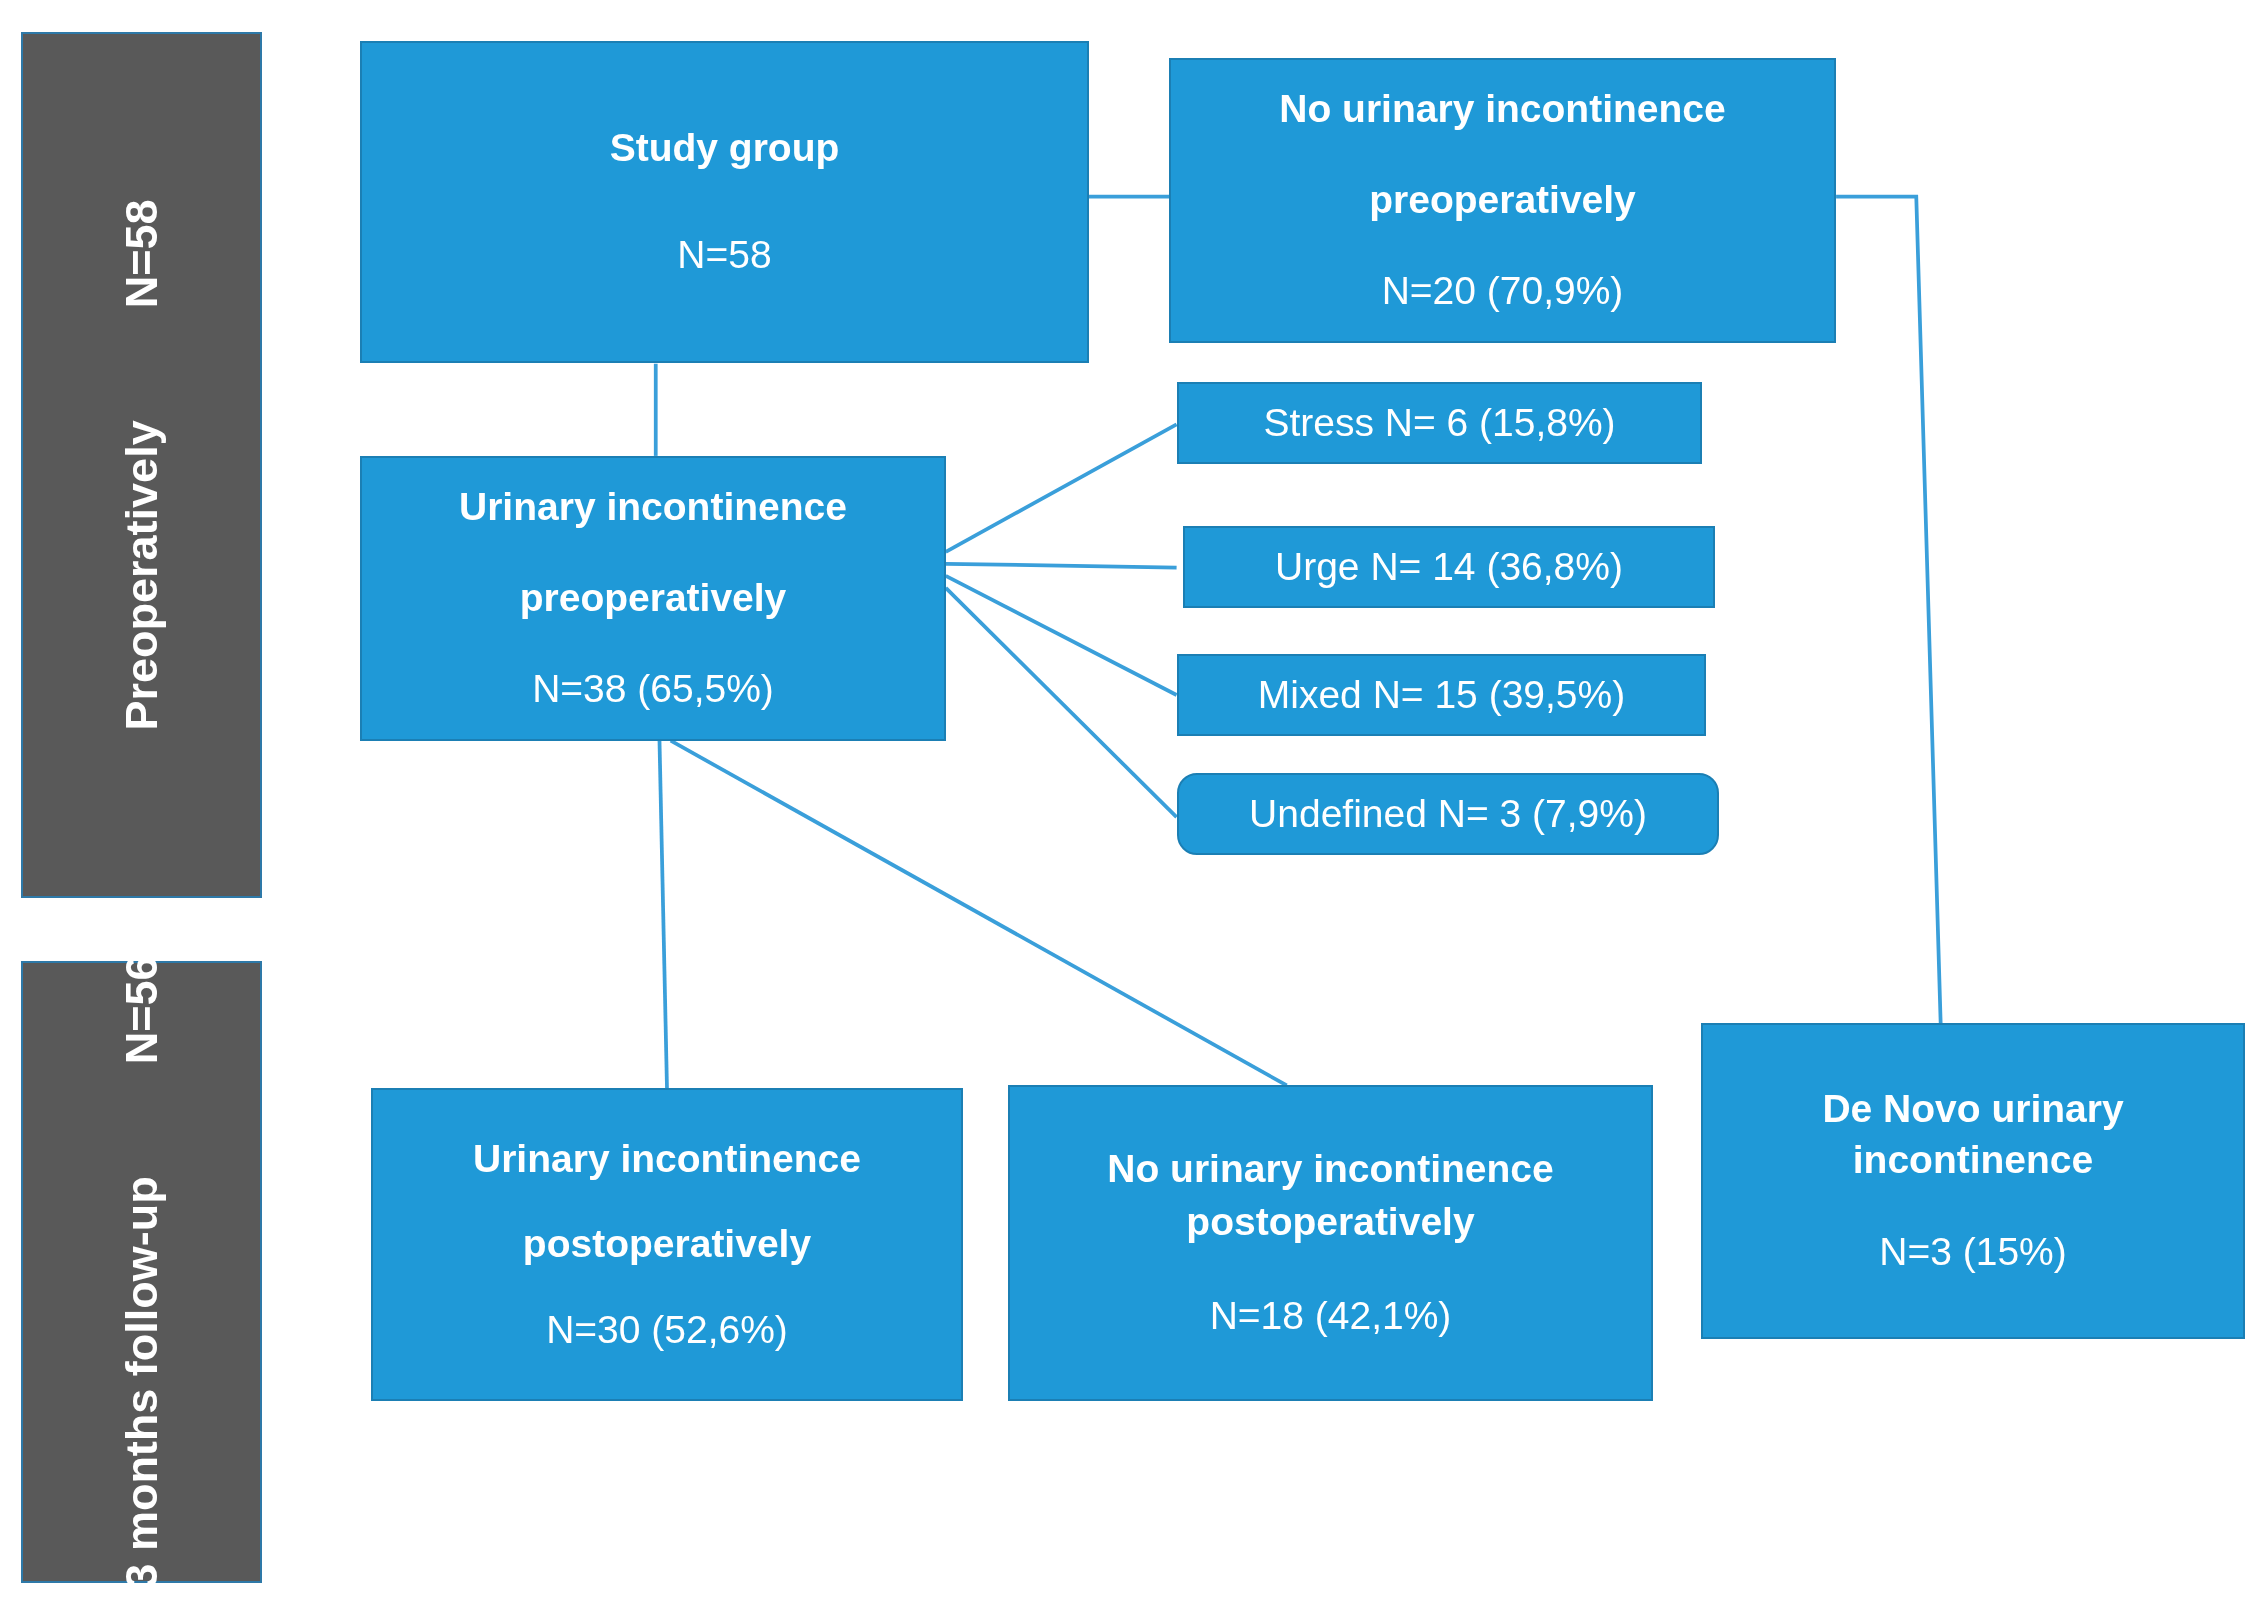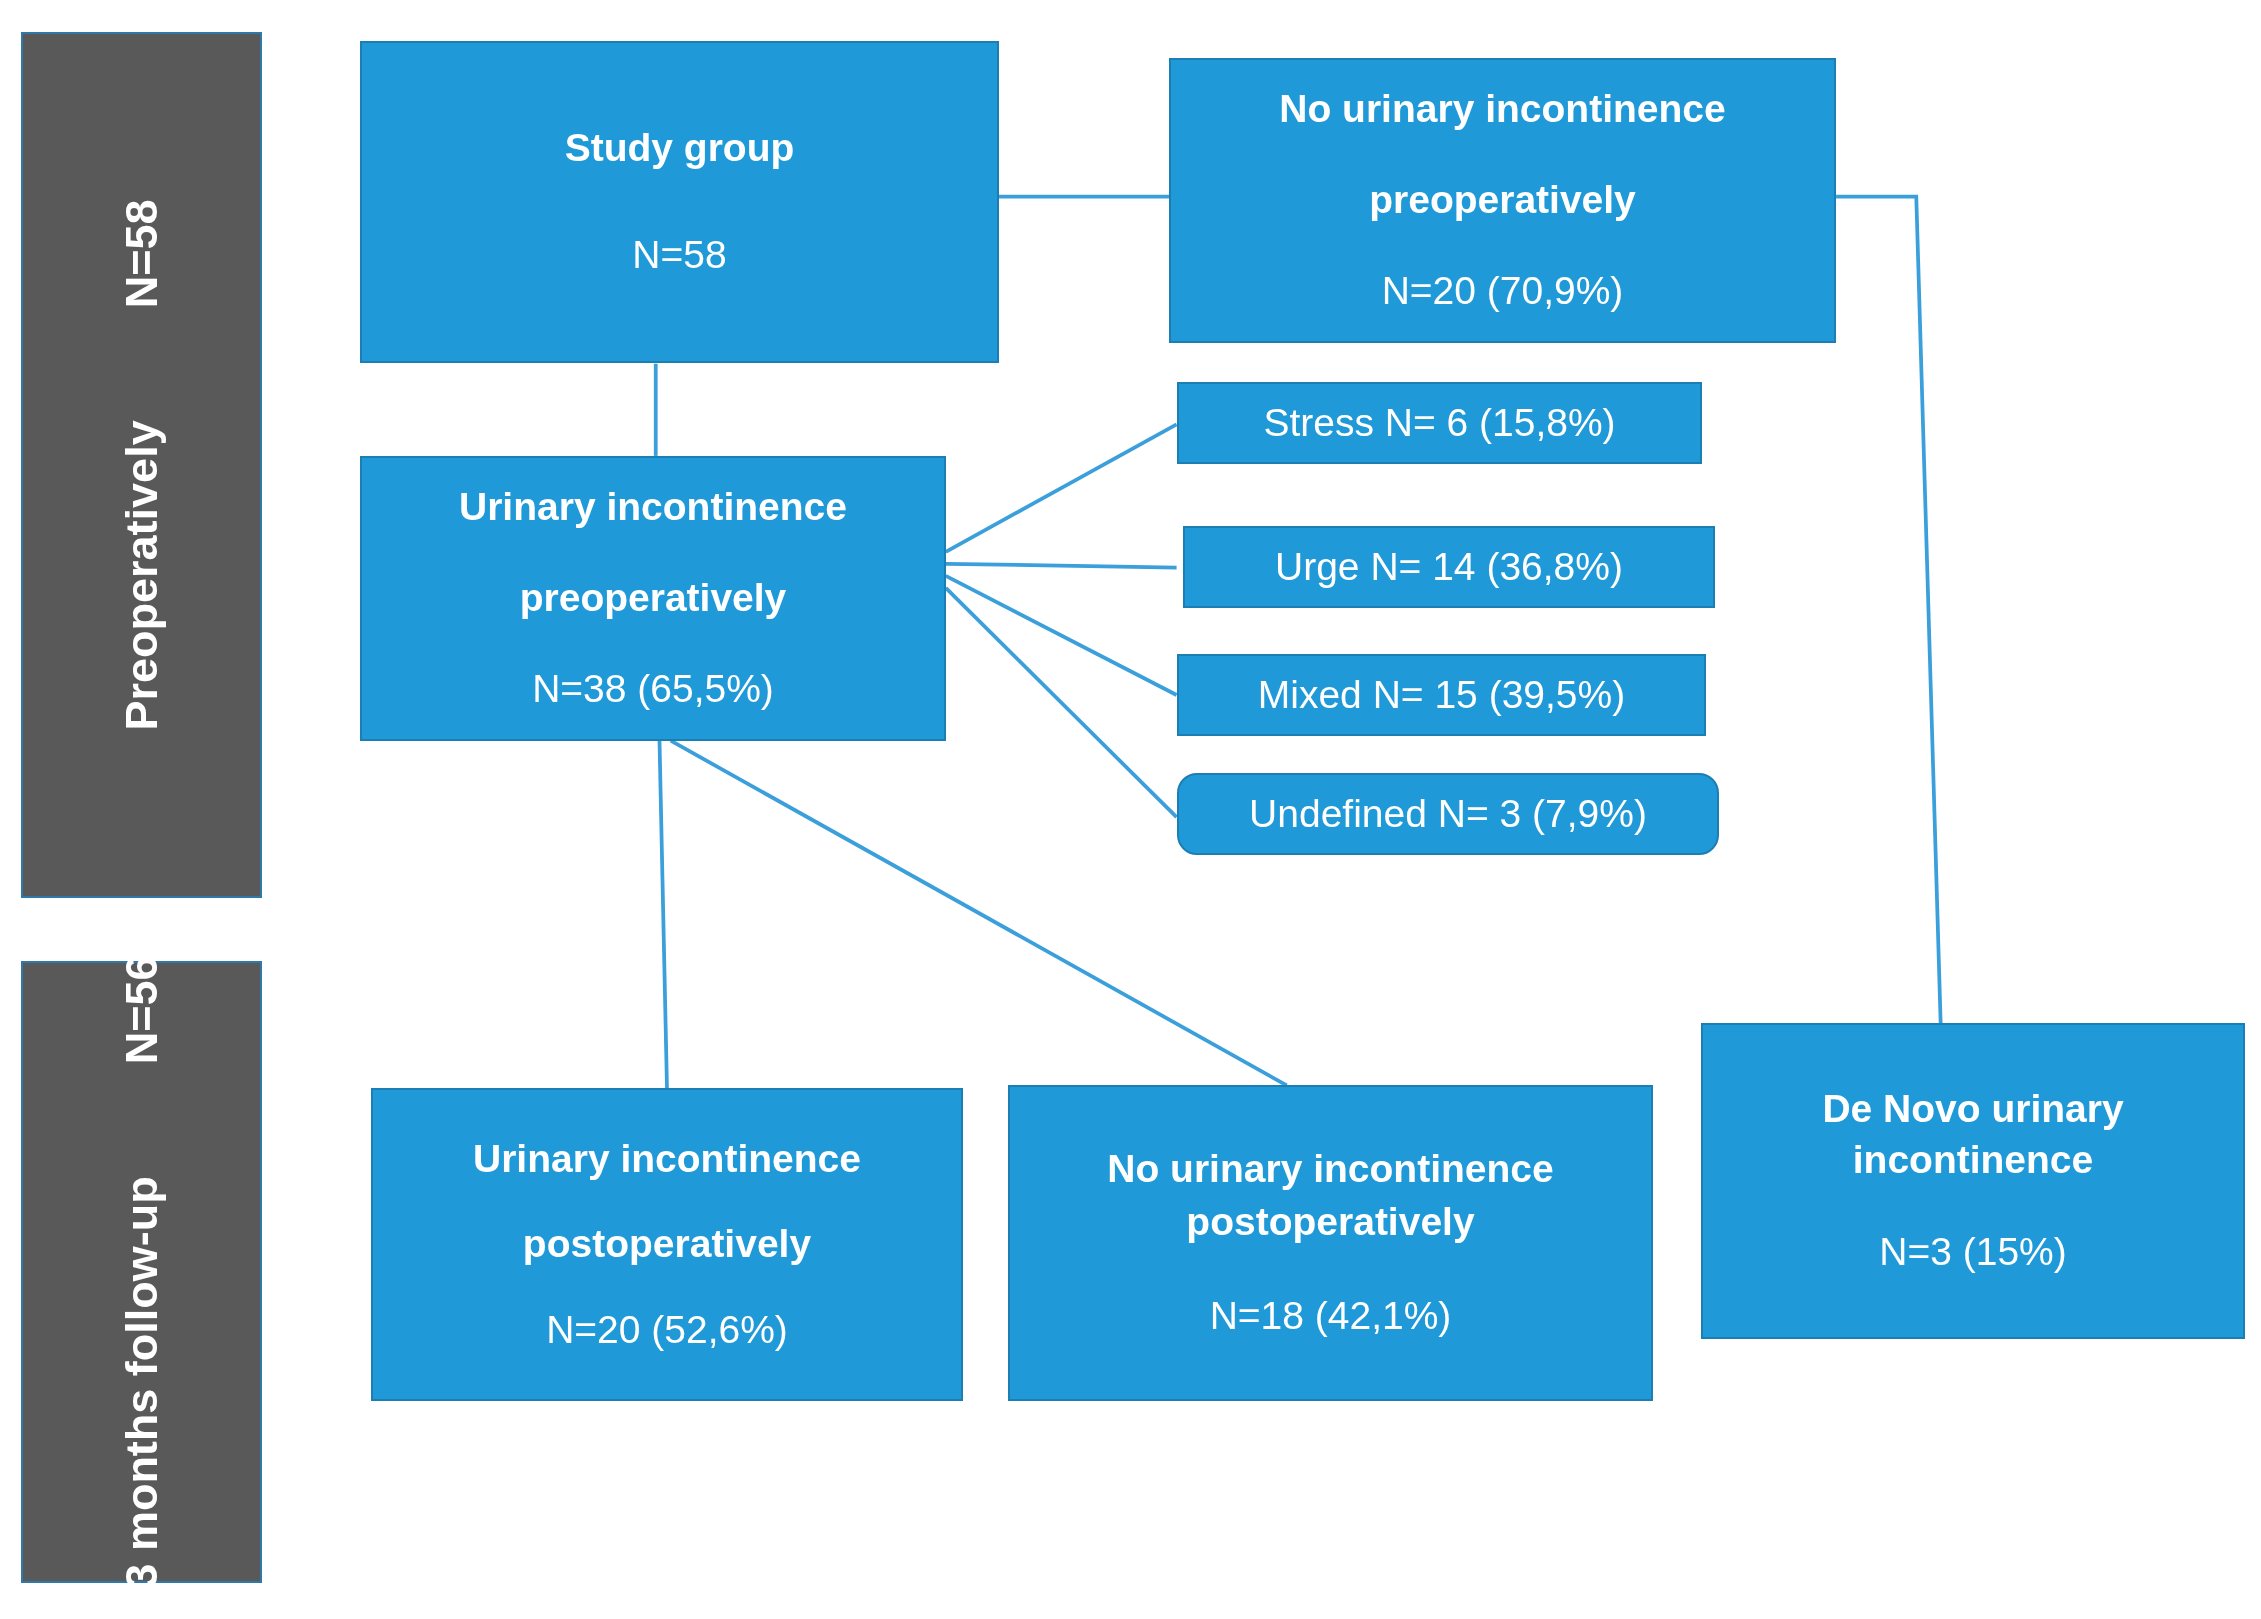--- a/index.html
+++ b/index.html
@@ -76,21 +76,21 @@
     gap: 112px;
   }
   .rail-label { font-size: 45px; }
   .rail-count { font-size: 45px; }
 
   
   #rail-preop      { left: 21px;  top: 31.5px;   width: 241px; height: 866px; }
   #rail-followup   { left: 21px;  top: 961px; width: 241px; height: 622px; }
 
   #node-study-group {
-    left: 360px; top: 41px; width: 639px; height: 322px;
+    left: 360px; top: 41px; width: 729px; height: 322px;
     font-size: 39px; line-height: 1.25; text-align: center;
   }
   #node-study-group .title { margin-bottom: 58px; }
 
   #node-no-ui-preop {
     left: 1169px; top: 58px; width: 667px; height: 285px;
     font-size: 39px; line-height: 1.3;
   }
   #node-no-ui-preop .title { margin-bottom: 40px; }
 
@@ -193,21 +193,21 @@
   <div class="node sub" id="node-mixed">
     <span class="line">Mixed N= 15 (39,5%)</span>
   </div>
   <div class="node sub" id="node-undefined">
     <span class="line">Undefined N= 3 (7,9%)</span>
   </div>
 
   <div class="node bold" id="node-ui-postop">
     <span class="line title gap-sm">Urinary incontinence</span>
     <span class="line title gap-sm">postoperatively</span>
-    <span class="line count">N=20 (52,6%)</span>
+    <span class="line count">N=30 (52,6%)</span>
   </div>
 
   <div class="node bold" id="node-no-ui-postop">
     <span class="line title">No urinary incontinence</span>
     <span class="line title gap-md">postoperatively</span>
     <span class="line count">N=18 (42,1%)</span>
   </div>
 
   <div class="node bold" id="node-de-novo">
     <span class="line title">De Novo urinary</span>

